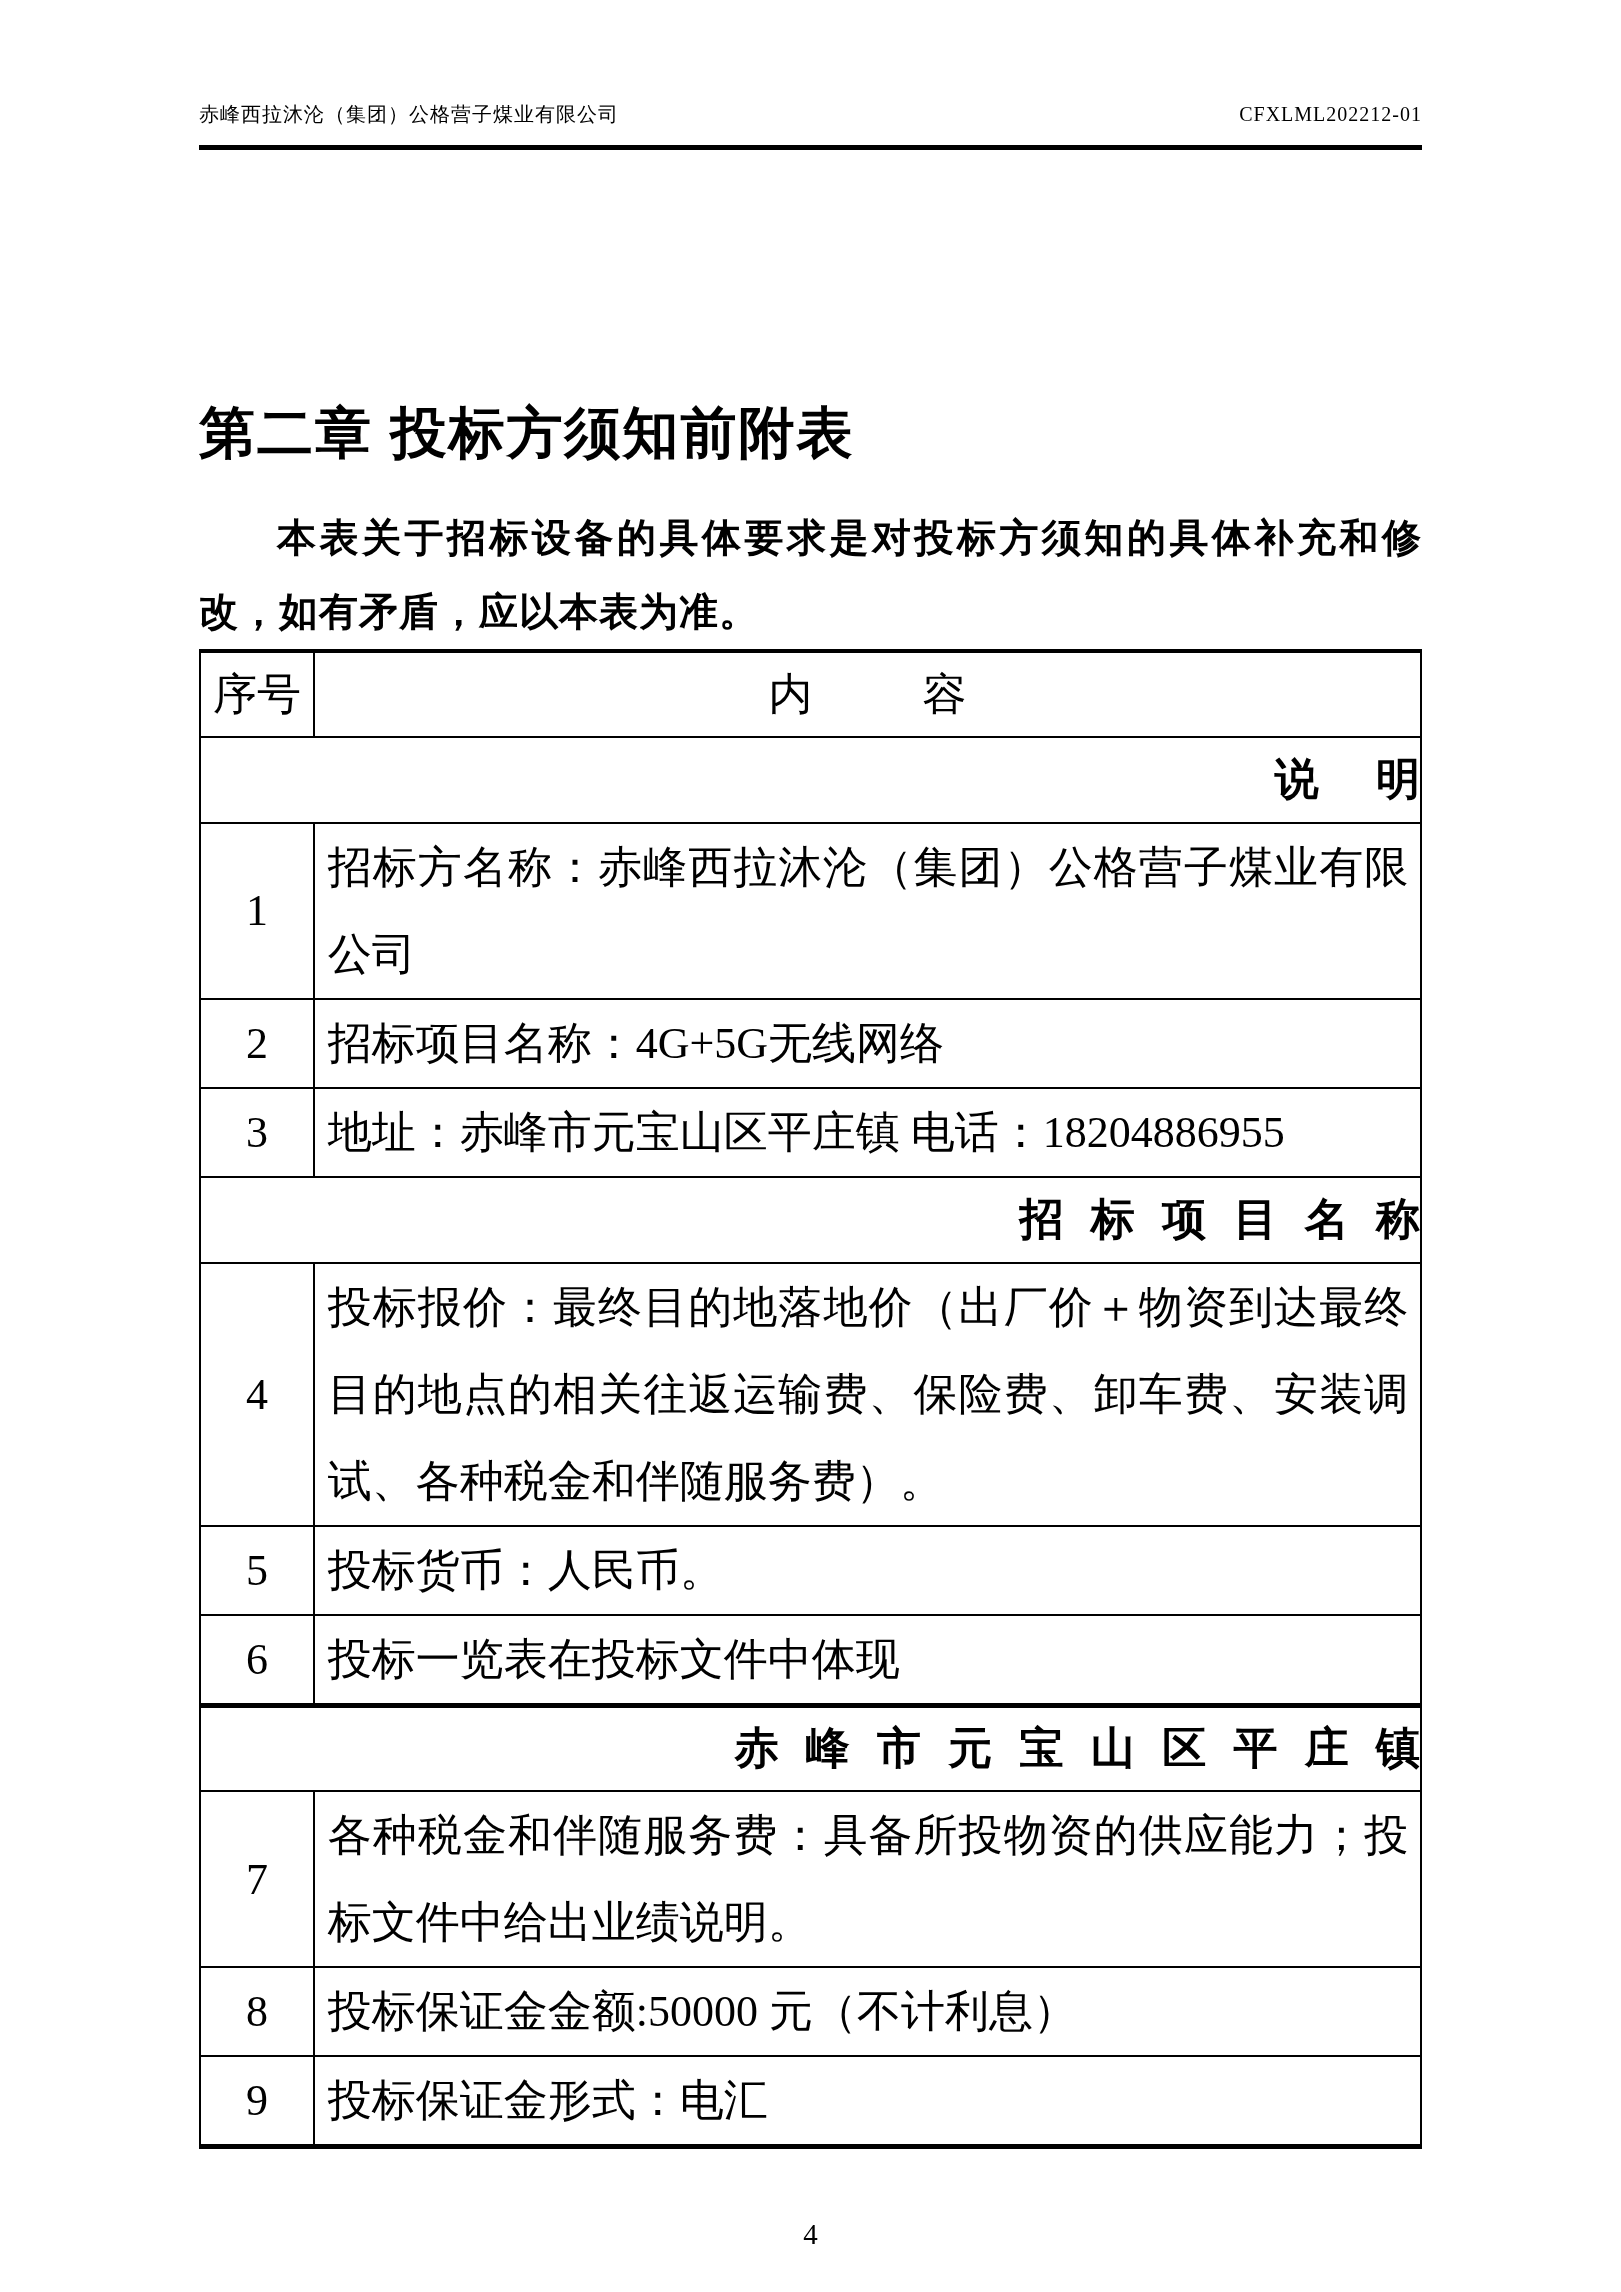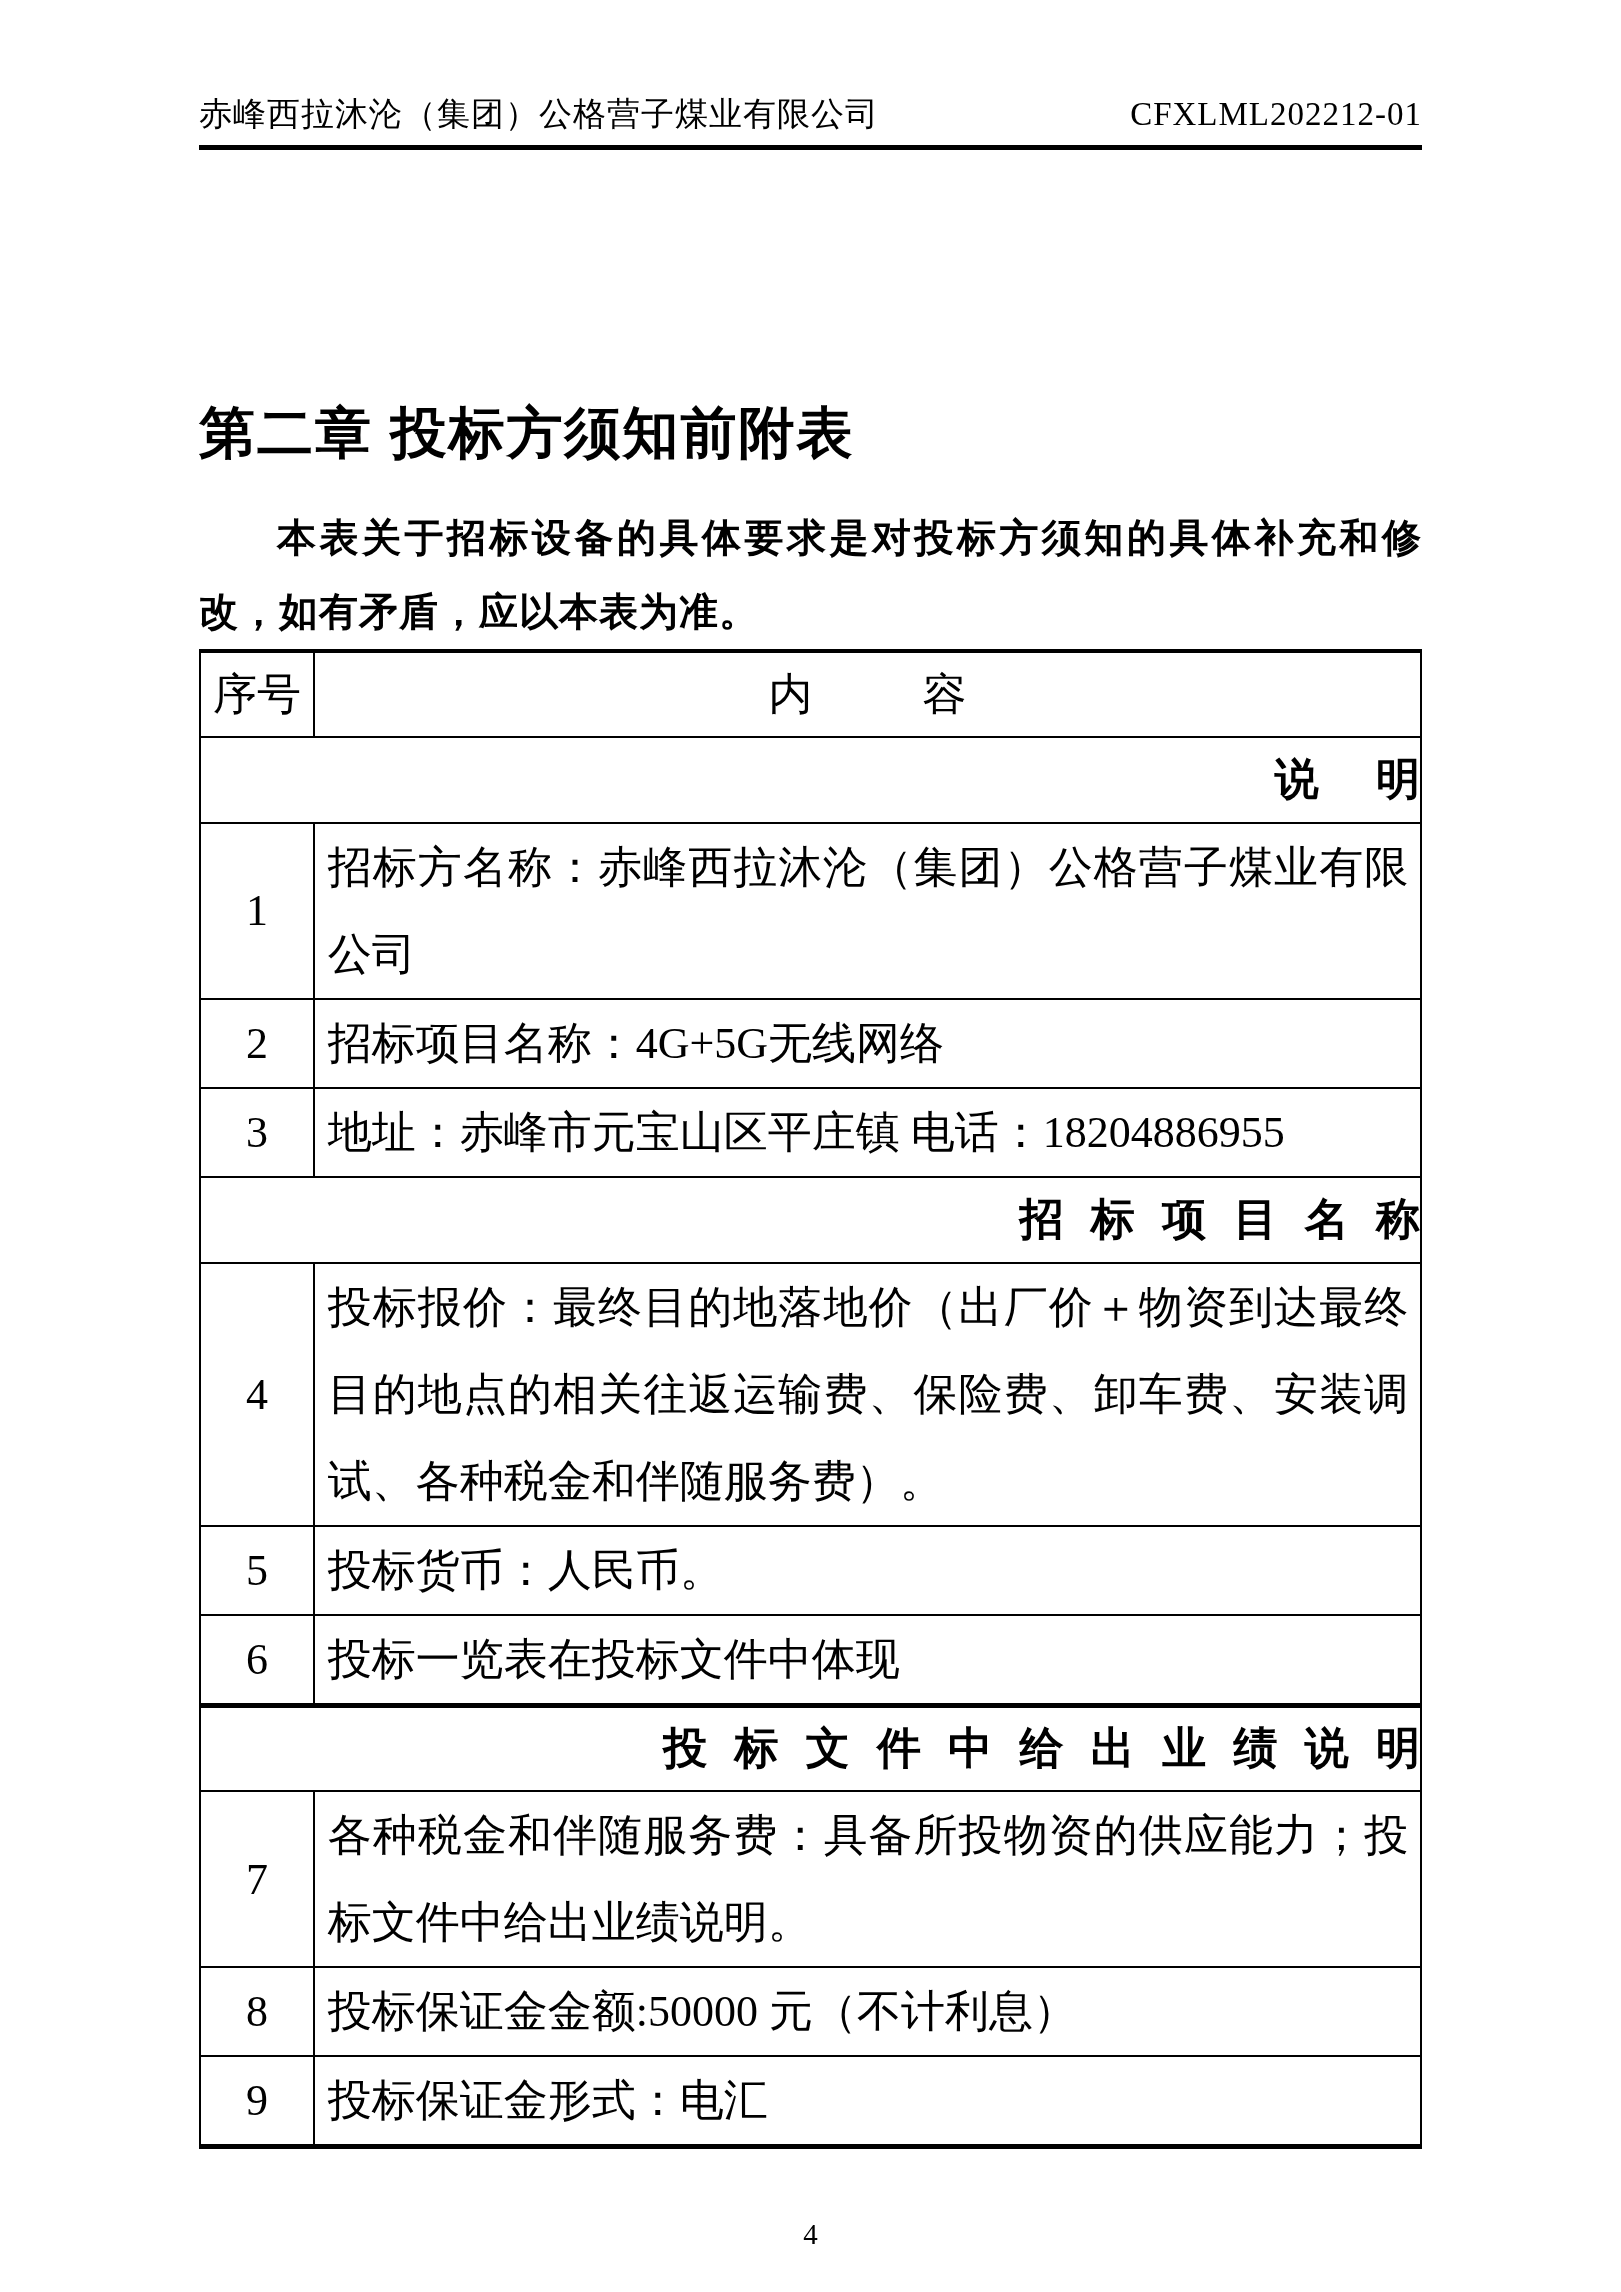--- a/index.html
+++ b/index.html
@@ -14,21 +14,21 @@
     width: 1223px;
     margin-left: 199px;
     padding-top: 94px;
   }
 
   
   .page-header {
     display: flex;
     justify-content: space-between;
     align-items: flex-end;
-    font-size: 33px;
+    font-size: 20px;
     line-height: 41px;
     letter-spacing: 1px;
   }
   .header-rule {
     margin-top: 9.8px;
     height: 4.9px;
     background: #000;
     width: 100%;
   }
 
@@ -164,21 +164,21 @@
         </tr>
         <tr class="item-row">
           <td class="no-cell">5</td>
           <td class="content-cell">投标货币：人民币。</td>
         </tr>
         <tr class="item-row">
           <td class="no-cell">6</td>
           <td class="content-cell">投标一览表在投标文件中体现</td>
         </tr>
         <tr class="section-row">
-          <td colspan="2"><span class="spaced-sec">投标文件中给出业绩说明</span></td>
+          <td colspan="2"><span class="spaced-sec">赤峰市元宝山区平庄镇</span></td>
         </tr>
         <tr class="item-row">
           <td class="no-cell">7</td>
           <td class="content-cell">各种税金和伴随服务费：具备所投物资的供应能力；投标文件中给出业绩说明。</td>
         </tr>
         <tr class="item-row">
           <td class="no-cell">8</td>
           <td class="content-cell">投标保证金金额:50000 元（不计利息）</td>
         </tr>
         <tr class="item-row">

